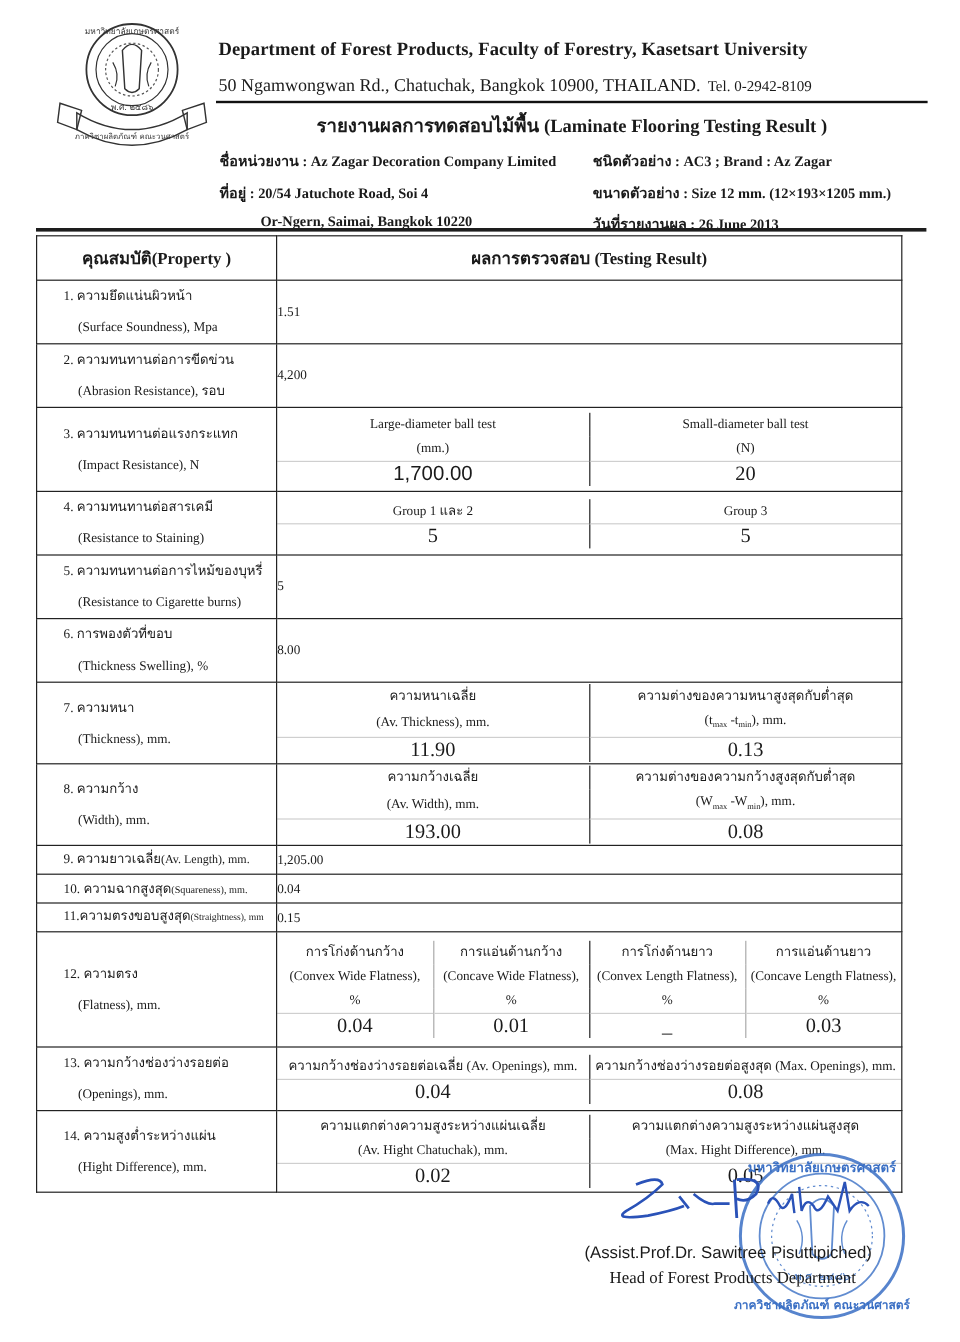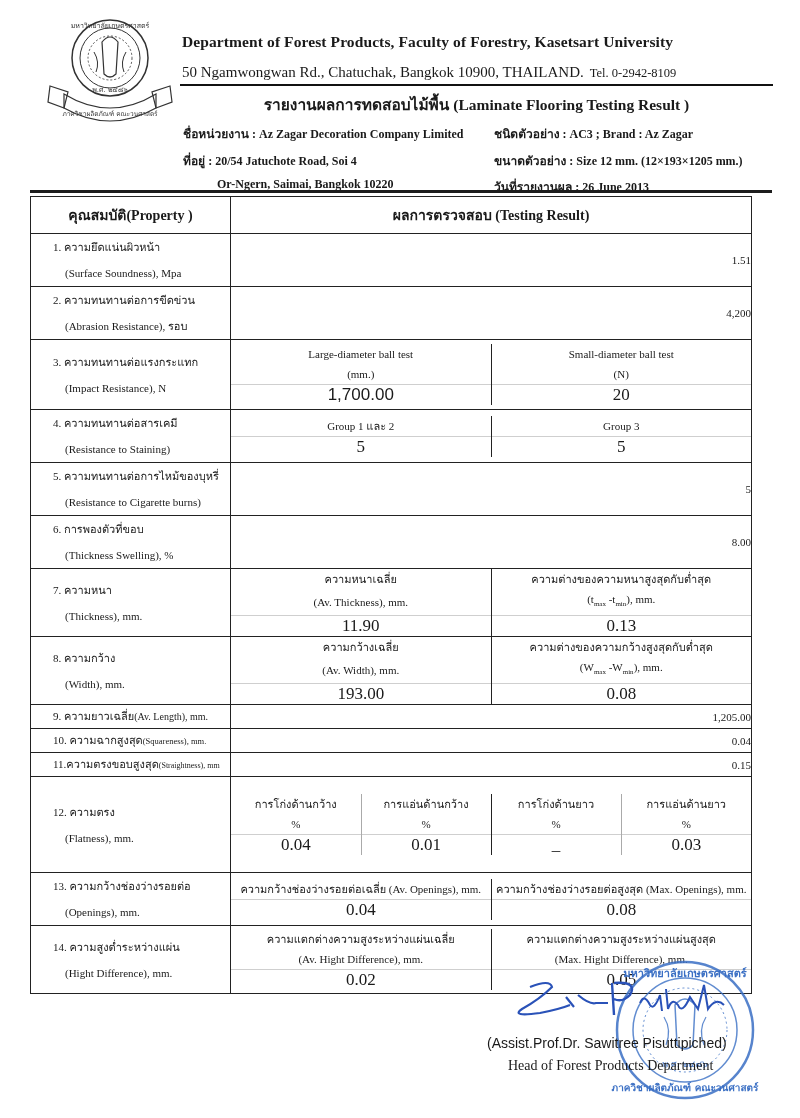--- a/index.html
+++ b/index.html
@@ -14,21 +14,21 @@
   .title { left: 180px; top: 92px; width: 593px; text-align: center; font-size: 15.5px; font-weight: bold; }
   .info { font-size: 12px; font-weight: bold; }
   .rule2 { left: 30px; top: 190px; width: 742px; height: 3px; background: #1d1d1d; }
 
   table.res { position: absolute; left: 30px; top: 196px; width: 721px; border-collapse: collapse; table-layout: fixed; }
   table.res td { border: 1.5px solid #222; padding: 0; vertical-align: middle; font-size: 11px; }
   table.res td.prop { padding-left: 22px; line-height: 26px; font-size: 11px; }
   table.res td.prop .en { padding-left: 12px; display: block; }
   table.res td.prop .small { font-size: 8px; }
   table.res th { border: 1.5px solid #222; font-size: 14px; font-weight: bold; height: 34px; }
-  .c { text-align: right; }
+  .c { text-align: left; }
   .sub { width: 100%; border-collapse: collapse; table-layout: fixed; }
   .sub td { border: none !important; text-align: center; font-size: 10px; line-height: 20px; }
   .sub tr.val td { border-top: 1px solid #cfcfcf !important; font-size: 17px; }
   .sub td.vl { border-left: 1.5px solid #222 !important; }
   .sans { font-family: "Liberation Sans", sans-serif; }
   .grp { font-size: 12px; }
   .stamp { left: 600px; top: 955px; width: 170px; height: 150px; }
   .sig-name { left: 487px; top: 1035px; font-size: 14px; font-family: "Liberation Sans", sans-serif; }
   .sig-title { left: 508px; top: 1058px; font-size: 14px; }
 </style>
@@ -233,20 +233,26 @@
     </td>
     <td>
       <table class="sub">
         <tbody>
               <tr>
           <td>การโก่งด้านกว้าง</td>
           <td style="border-left:1px solid #aaa !important">การแอ่นด้านกว้าง</td>
           <td class="vl">การโก่งด้านยาว</td>
           <td style="border-left:1px solid #aaa !important">การแอ่นด้านยาว</td>
         </tr>
+        <tr style="font-size:9.5px">
+          <td>(Convex Wide Flatness),</td>
+          <td style="border-left:1px solid #aaa !important">(Concave Wide Flatness),</td>
+          <td class="vl">(Convex Length Flatness),</td>
+          <td style="border-left:1px solid #aaa !important">(Concave Length Flatness),</td>
+        </tr>
         <tr>
           <td>%</td>
           <td style="border-left:1px solid #aaa !important">%</td>
           <td class="vl">%</td>
           <td style="border-left:1px solid #aaa !important">%</td>
         </tr>
         <tr class="val">
           <td>0.04</td>
           <td style="border-left:1px solid #aaa !important">0.01</td>
           <td class="vl">_</td>
@@ -284,21 +290,21 @@
       <span class="en">(Hight Difference), mm.</span>
     </td>
     <td>
       <table class="sub">
         <tbody>
               <tr>
                 <td>ความแตกต่างความสูงระหว่างแผ่นเฉลี่ย</td>
                 <td class="vl">ความแตกต่างความสูงระหว่างแผ่นสูงสุด</td>
               </tr>
         <tr>
-                <td>(Av. Hight Difference), mm.</td>
+                <td>(Av. Hight Chatuchak), mm.</td>
                 <td class="vl">(Max. Hight Difference), mm.</td>
               </tr>
         <tr class="val">
                 <td>0.02</td>
                 <td class="vl">0.05</td>
               </tr>
       </tbody>
           </table>
     </td>
   </tr>

